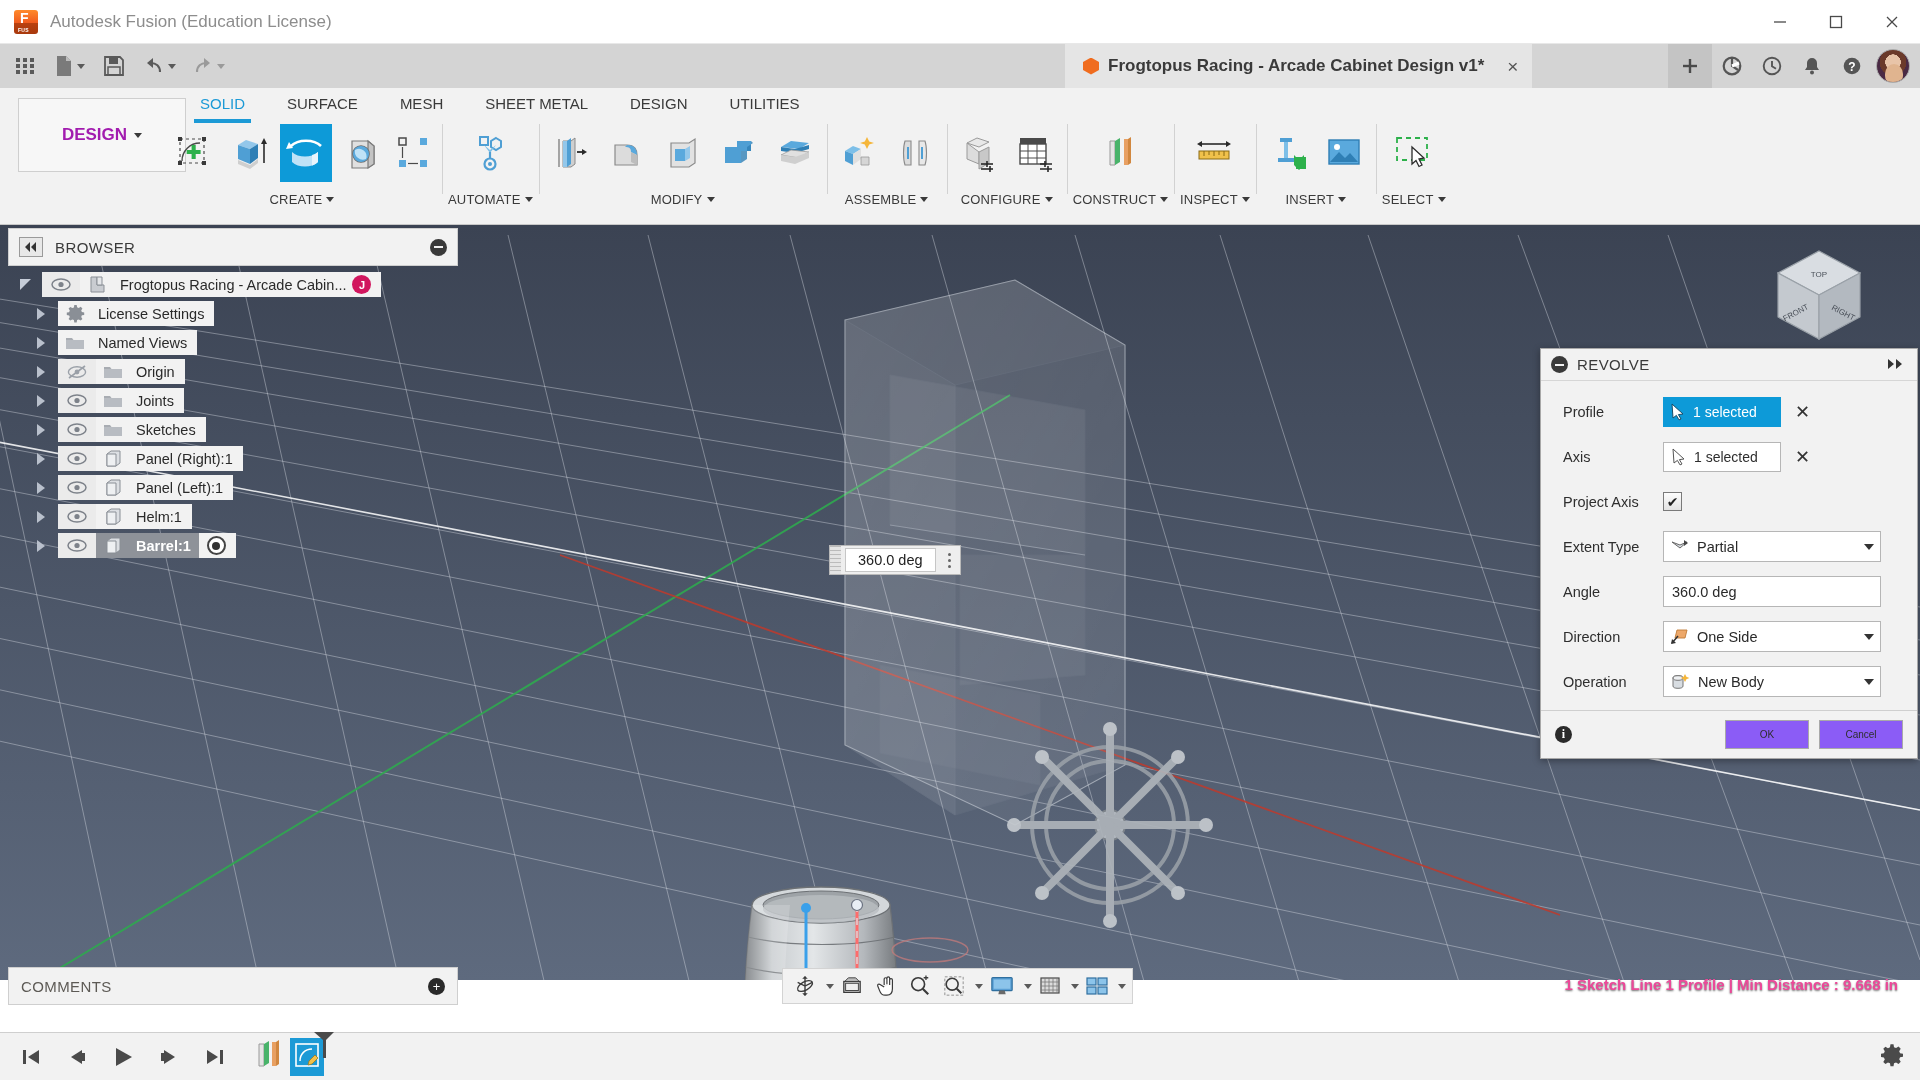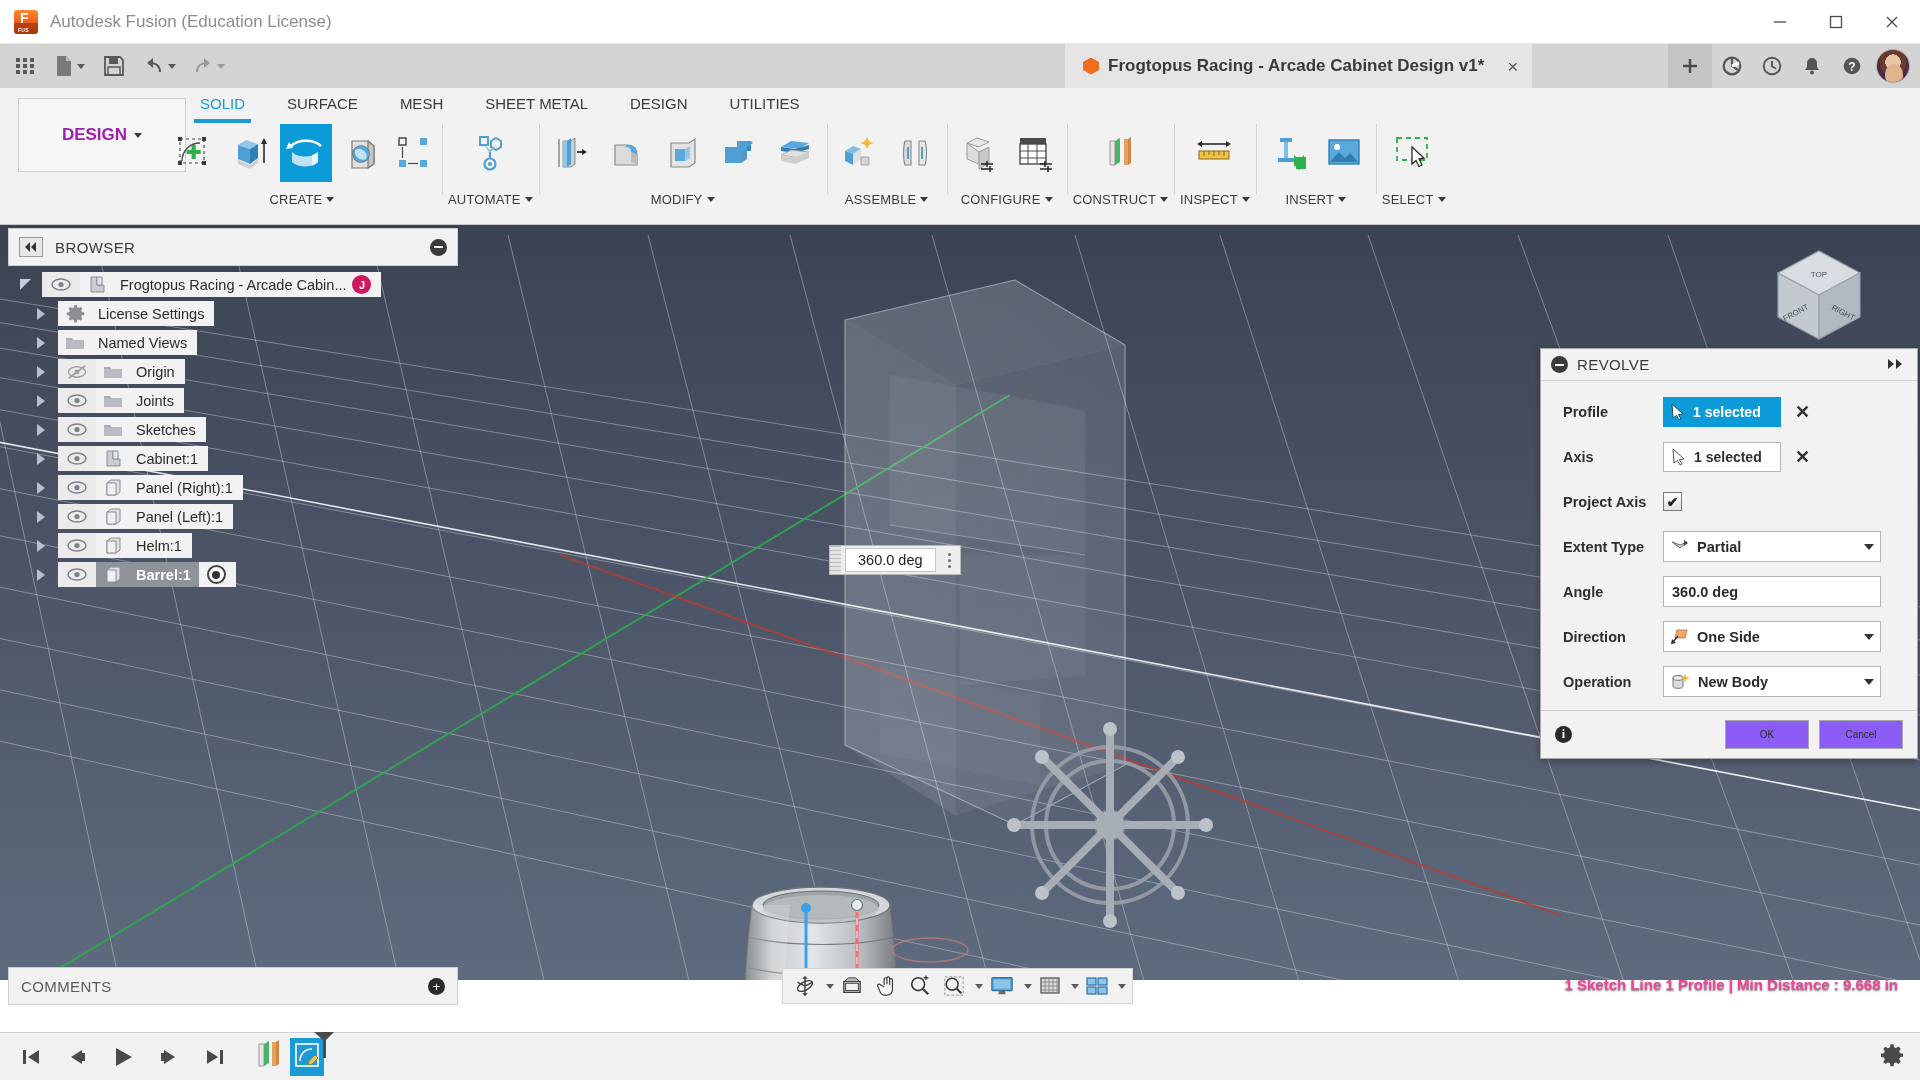--- a/index.html
+++ b/index.html
@@ -188,21 +188,21 @@
     background: #f2f2f2; border: 1px solid #a8a8a8;
     box-shadow: 0 2px 7px rgba(0,0,0,.35);
   }
   .dlg-head {
     height: 32px; display: flex; align-items: center; padding: 0 10px;
     background: #f2f2f2; border-bottom: 1px solid #d6d6d6; gap: 9px;
   }
   .dlg-title { font-size: 15px; color: #3a3a3a; letter-spacing: .4px; }
   .dlg-expand { margin-left: auto; color: #333; font-size: 12px; letter-spacing: -2px; }
   .dlg-body { padding: 8px 0 6px 0; }
-  .frow { display: flex; align-items: center; height: 45px; padding: 0 16px 0 22px; font-weight: bold; }
+  .frow { display: flex; align-items: center; height: 45px; padding: 0 16px 0 22px; }
   .flabel { width: 100px; font-size: 14.5px; color: #2e2e2e; flex: none; }
   .fctl { flex: 1; display: flex; align-items: center; }
   .sel-btn {
     height: 30px; width: 118px; background: #0d9ad8; color: #fff;
     display: flex; align-items: center; gap: 7px; padding: 0 8px; font-size: 14px;
   }
   .sel-btn.plain { background: #fff; color: #2e2e2e; border: 1px solid #b6b6b6; }
   .xclear { margin-left: 14px; font-size: 18px; color: #333; }
   .chk {
     width: 19px; height: 19px; border: 1px solid #7a7a7a;
@@ -955,40 +955,20 @@
       <div class="ico-cell">
         <svg width="20" height="16" viewBox="0 0 20 16">
             <path d="M1 3h6l1.5 2H19v9H1z" fill="#a8acb2"></path>
             <path d="M1 5h18v9H1z" fill="#b8bcc2"></path>
           </svg>
       </div>
       <span class="tlabel">Sketches</span>
     </div>
   </div>
 
-  <div class="trow" style="padding-left:16px">
-    <div class="arrow-cell">
-        <span class="arrow"></span>
-      </div>
-    <div class="chip">
-      <div class="eye-cell">
-        <svg width="20" height="13" viewBox="0 0 20 13">
-            <ellipse cx="10" cy="6.5" rx="9" ry="5.5" fill="none" stroke="#7d828a" stroke-width="1.5"></ellipse>
-            <circle cx="10" cy="6.5" r="2.6" fill="#7d828a"></circle>
-          </svg>
-      </div>
-      <div class="ico-cell">
-        <svg width="19" height="19" viewBox="0 0 19 19">
-            <path d="M3 2h6v8h7v7H3z" fill="#c9ccd1" stroke="#8a8f96" stroke-width="1"></path>
-            <path d="M9 2h5v8h-5z" fill="#e4e6e9" stroke="#8a8f96" stroke-width="1"></path>
-          </svg>
-      </div>
-      <span class="tlabel">Cabinet:1</span>
-    </div>
-  </div>
 
   <div class="trow" style="padding-left:16px">
     <div class="arrow-cell">
         <span class="arrow"></span>
       </div>
     <div class="chip">
       <div class="eye-cell">
         <svg width="20" height="13" viewBox="0 0 20 13">
             <ellipse cx="10" cy="6.5" rx="9" ry="5.5" fill="none" stroke="#7d828a" stroke-width="1.5"></ellipse>
             <circle cx="10" cy="6.5" r="2.6" fill="#7d828a"></circle>

